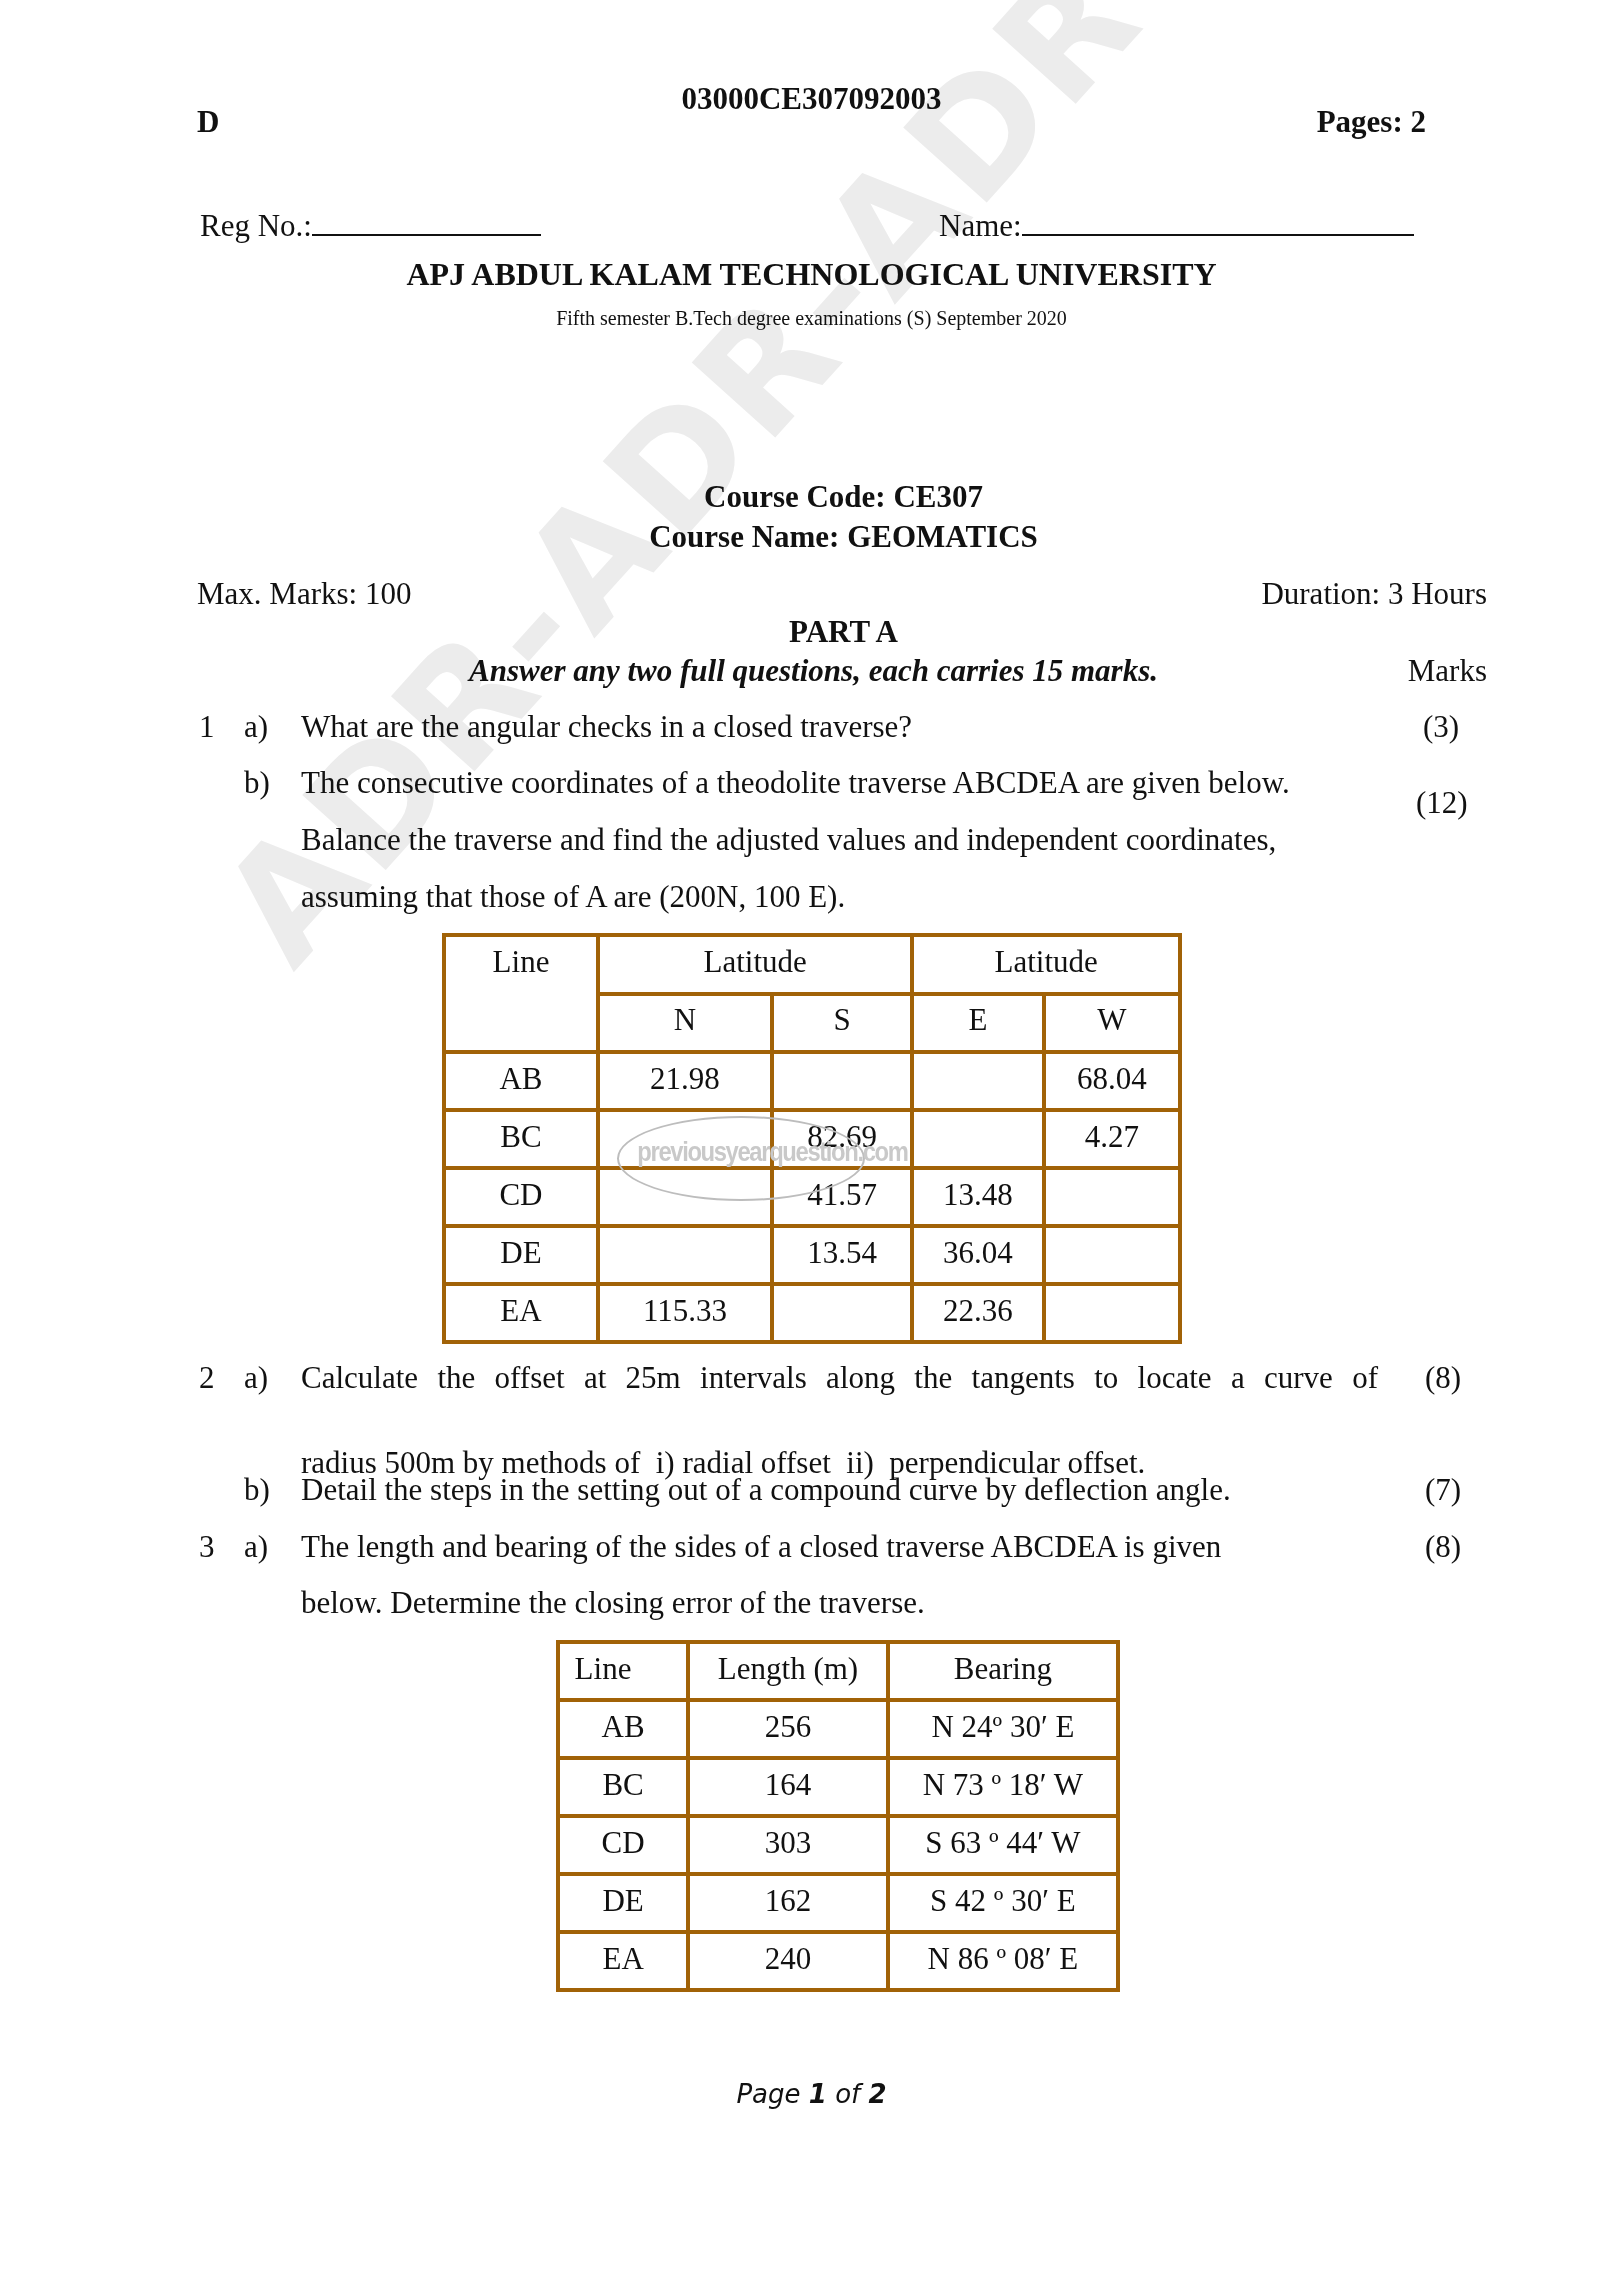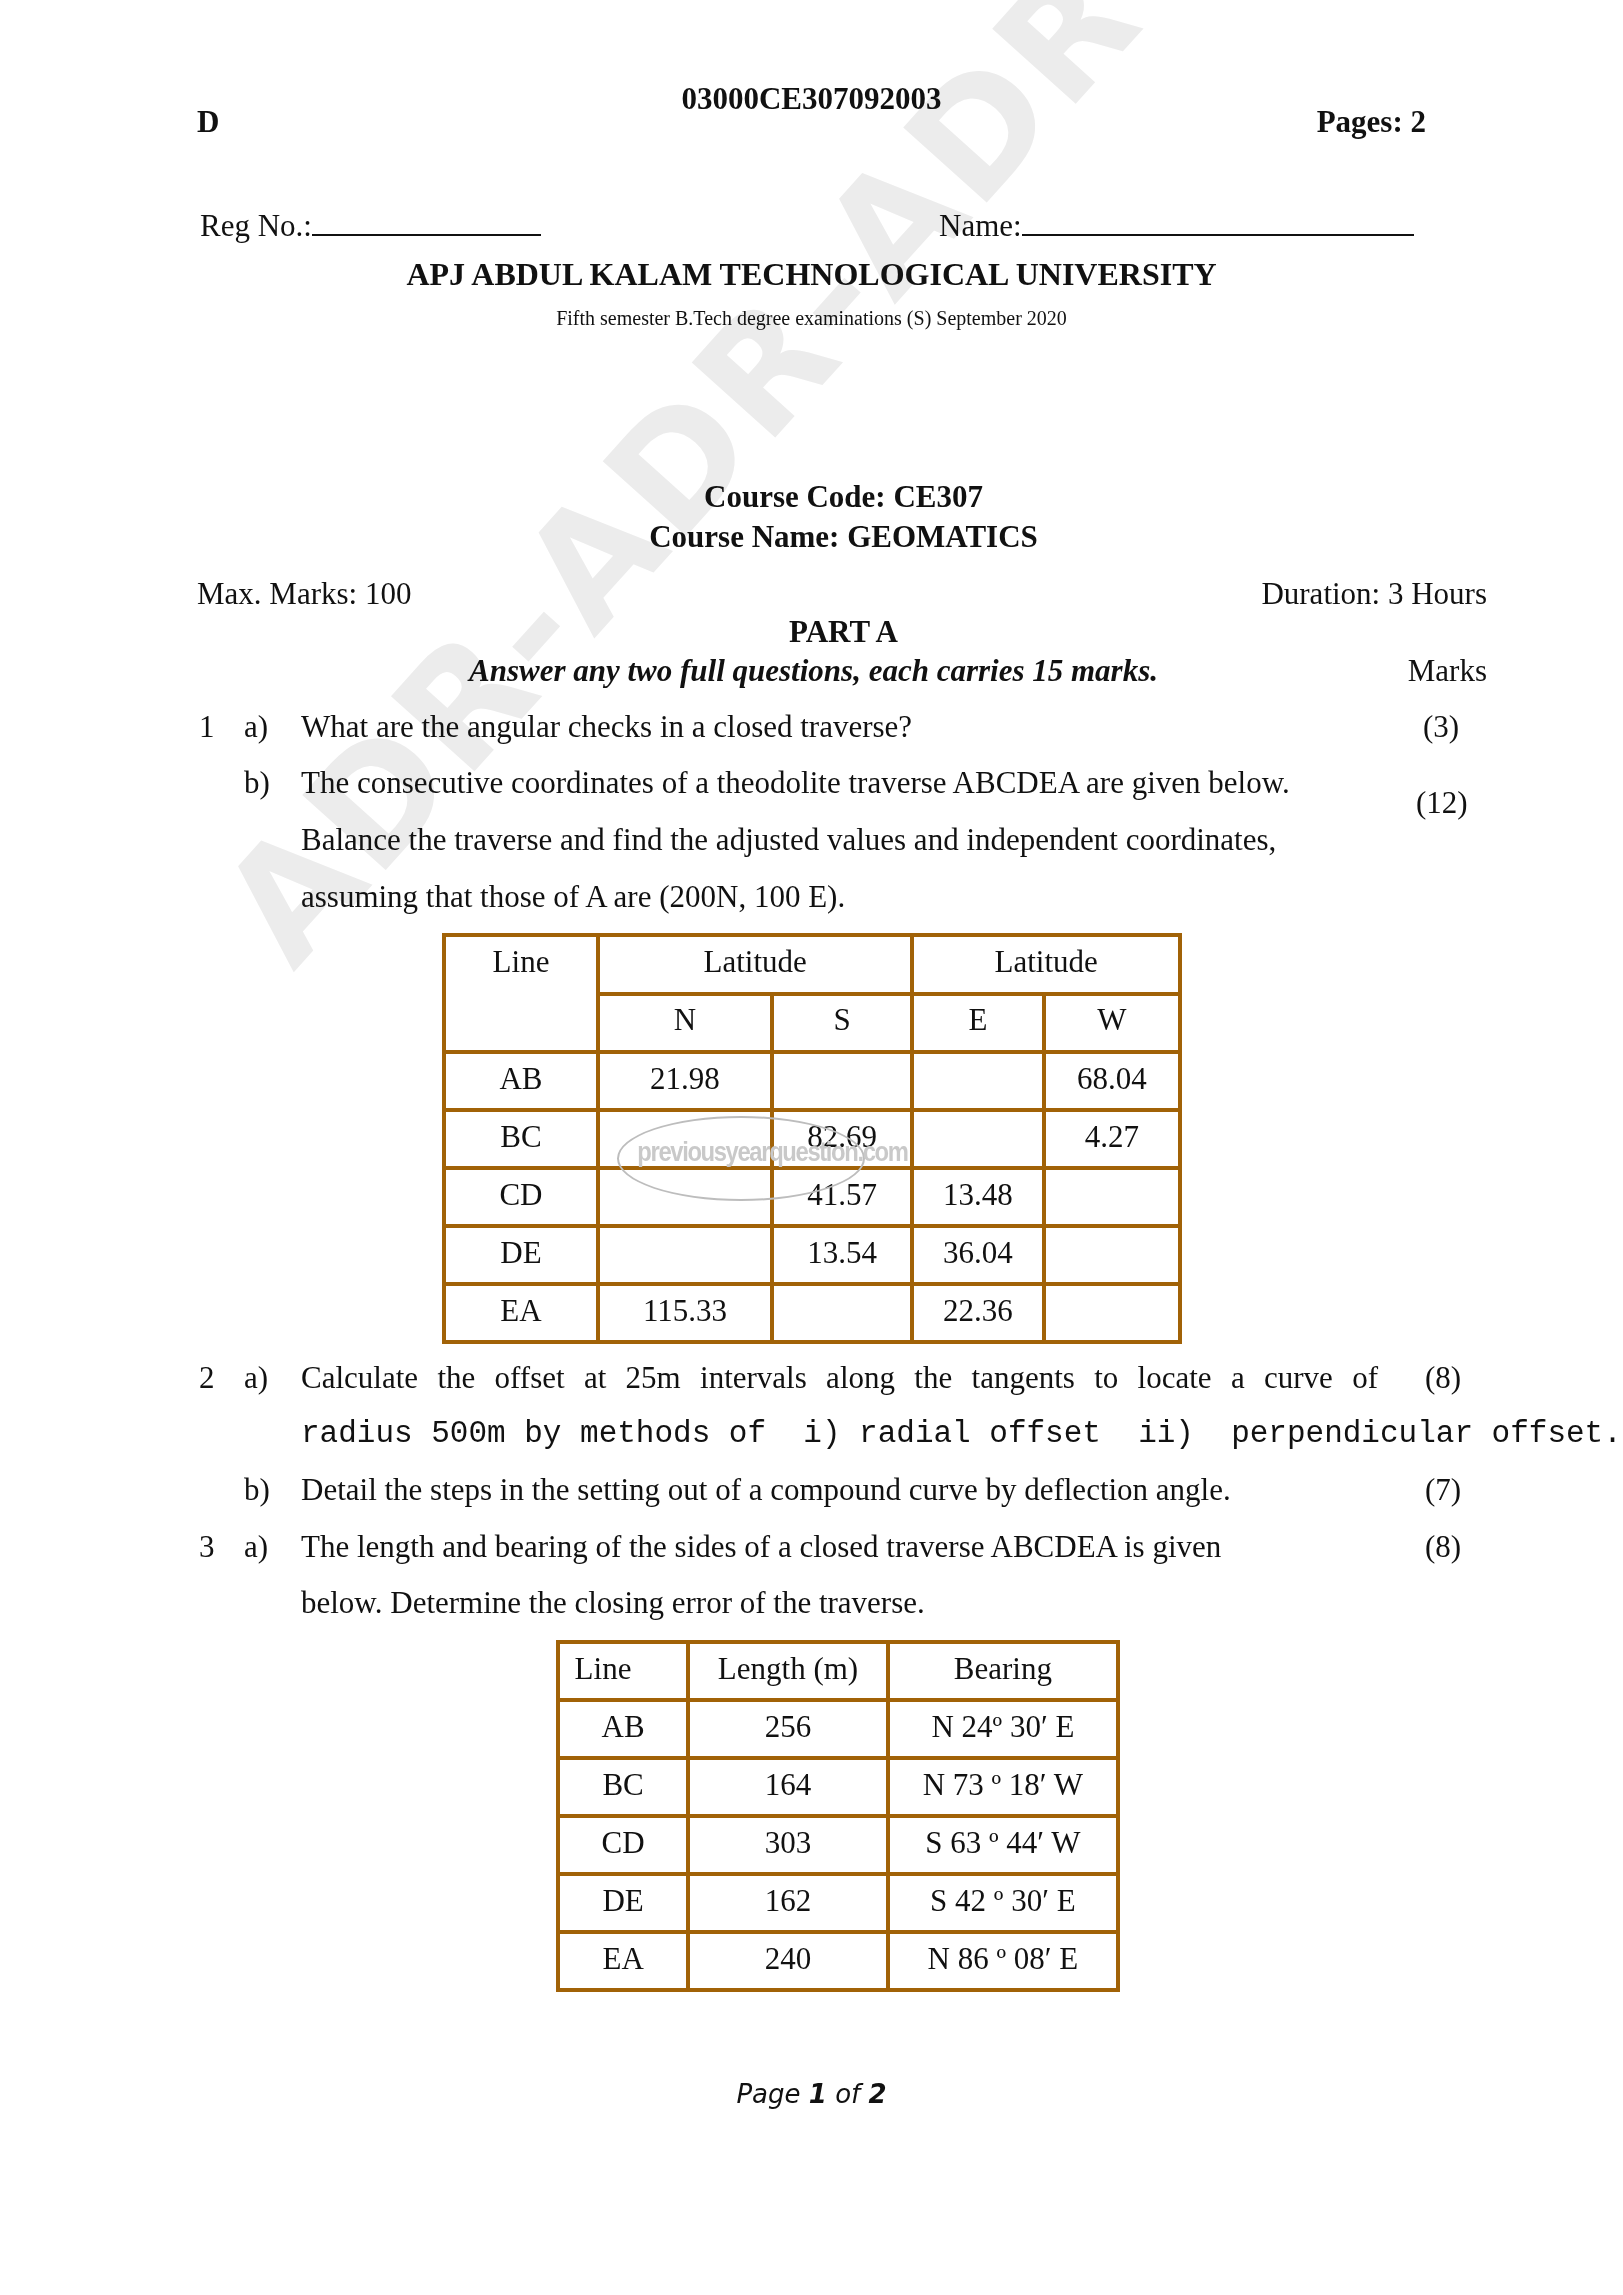--- a/index.html
+++ b/index.html
@@ -131,21 +131,21 @@
       <td></td>
       <td>22.36</td>
       <td></td>
     </tr>
   </tbody>
     </table>
 
   <div class="abs t36" style="left:199px; top:1360px;">2</div>
   <div class="abs t36" style="left:244px; top:1360px;">a)</div>
   <div class="abs t36" style="left:301px; top:1360px; width:1077px; text-align:justify; text-align-last:justify;">Calculate the offset at 25m intervals along the tangents to locate a curve of</div>
-  <div class="abs t36" style="left:301px; top:1416px; white-space:pre;font-family:Liberation Mono, monospace;">radius 500m by methods of  i) radial offset  ii)  perpendicular offset.</div>
+  <div class="abs t36" style="left:301px; top:1445px; white-space:pre;">radius 500m by methods of  i) radial offset  ii)  perpendicular offset.</div>
   <div class="abs t36" style="left:1425px; top:1360px;">(8)</div>
 
   <div class="abs t36" style="left:244px; top:1472px;">b)</div>
   <div class="abs t36" style="left:301px; top:1472px;">Detail the steps in the setting out of a compound curve by deflection angle.</div>
   <div class="abs t36" style="left:1425px; top:1472px;">(7)</div>
 
   <div class="abs t36" style="left:199px; top:1529px;">3</div>
   <div class="abs t36" style="left:244px; top:1529px;">a)</div>
   <div class="abs t36" style="left:301px; top:1529px;">The length and bearing of the sides of a closed traverse ABCDEA is given</div>
   <div class="abs t36" style="left:301px; top:1585px;">below. Determine the closing error of the traverse.</div>

